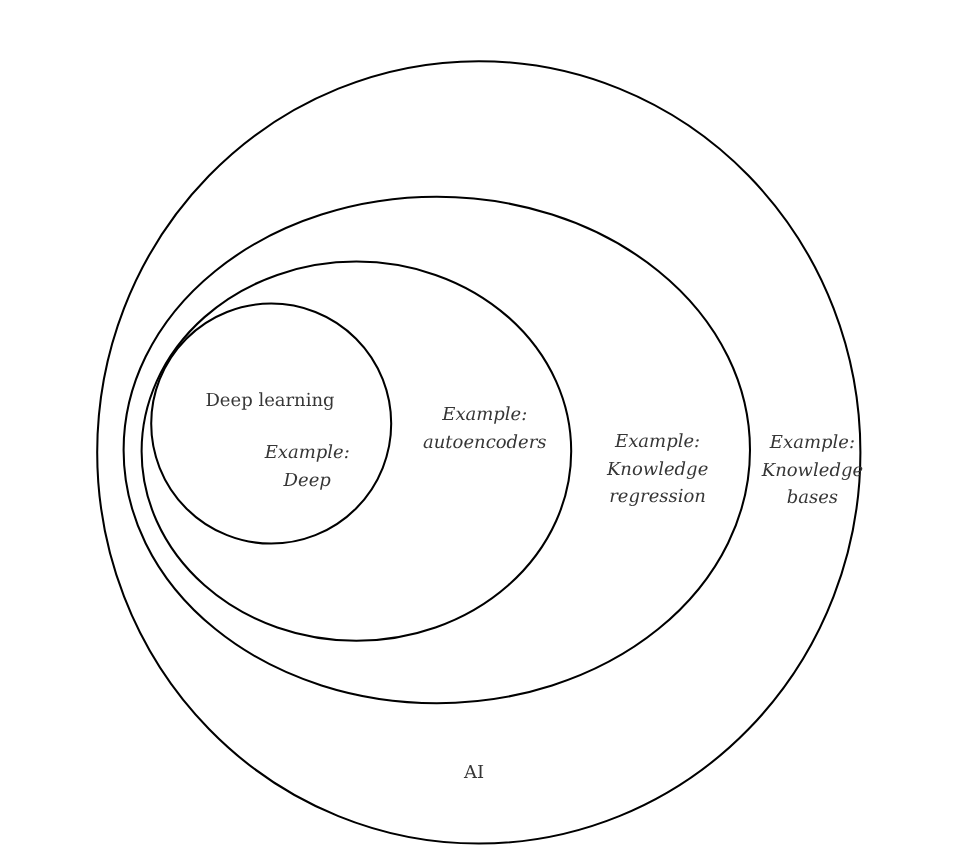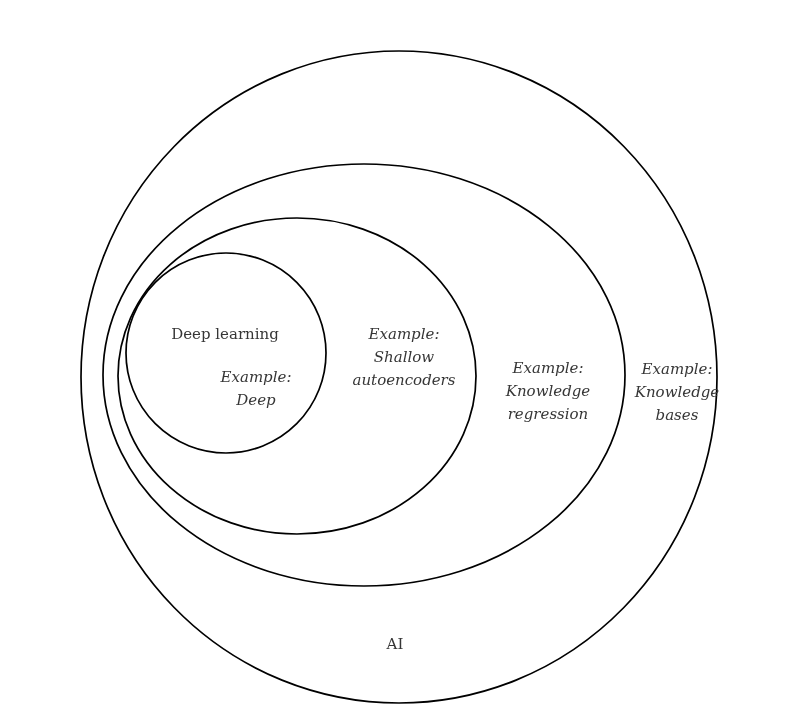--- a/index.html
+++ b/index.html
@@ -47,21 +47,20 @@
 
   <div class="label" style="left:395px;top:644px;">AI</div>
 
   <div class="label example-block" style="left:256px;top:389px;">
     <div>Example:</div>
     <div>Deep</div>
   </div>
 
   <div class="label example-block" style="left:404px;top:357px;">
     <div>Example:</div>
-    <div>Shallow</div>
     <div>autoencoders</div>
   </div>
 
   <div class="label example-block" style="left:548px;top:391px;">
     <div>Example:</div>
     <div>Knowledge</div>
     <div>regression</div>
   </div>
 
   <div class="label example-block" style="left:677px;top:392px;">

